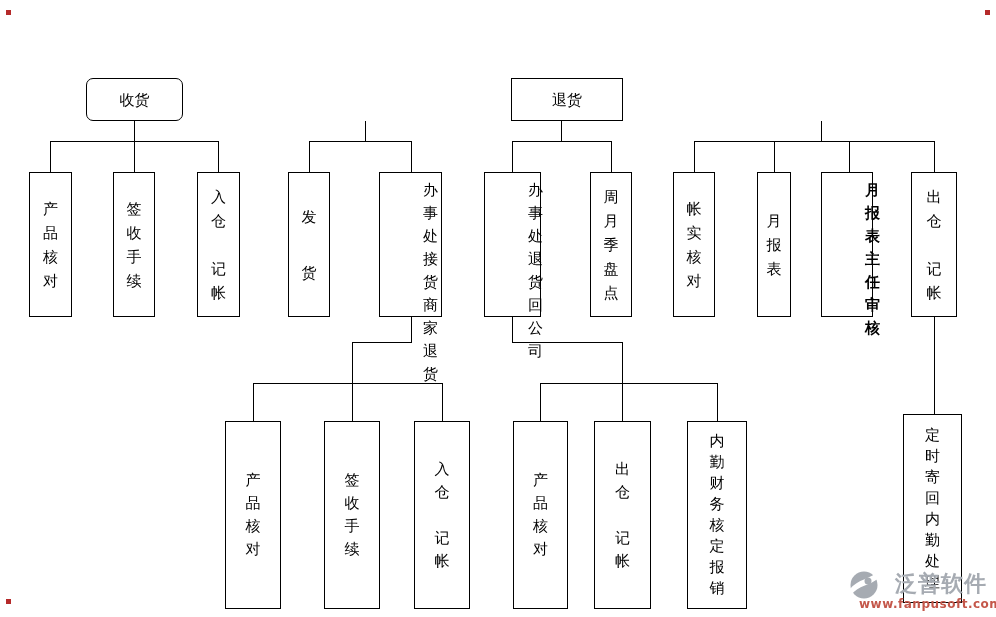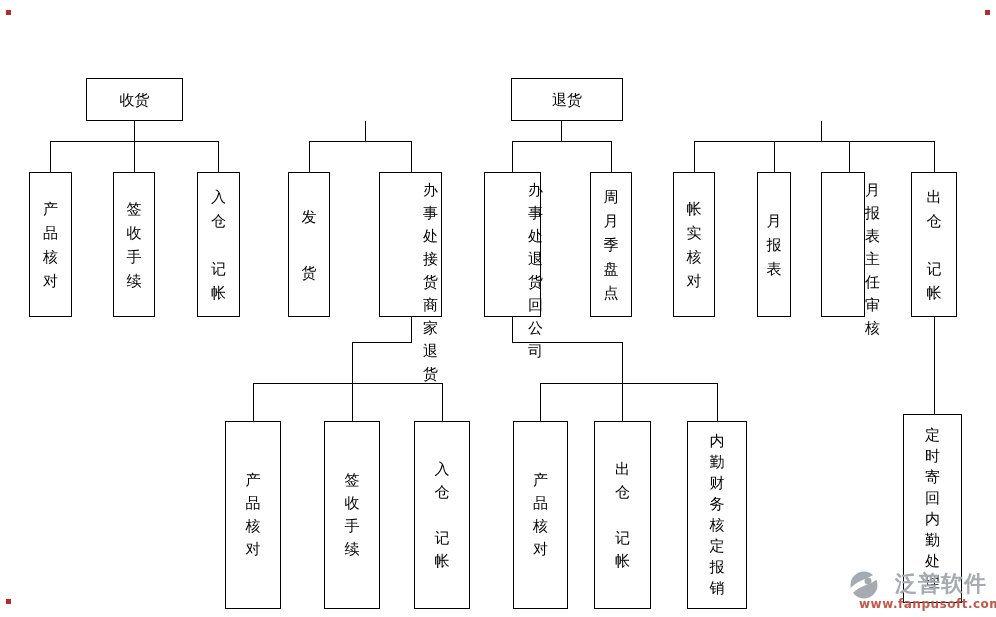--- a/index.html
+++ b/index.html
@@ -35,21 +35,21 @@
   .wm-brand{font-size:22px;font-weight:bold;color:#a6abb2;letter-spacing:1px;white-space:nowrap;}
   .wm-url{font-size:12px;font-weight:bold;color:#c4574a;letter-spacing:0.5px;margin-top:-2px;padding-left:10px;white-space:nowrap;}
   .corner{position:absolute;width:5px;height:5px;background:#b52a2a;}
 </style>
 </head>
 <body>
 
 <div id="canvas">
 
 
-  <div class="node top-node" style="left:86px;width:97px;">
+  <div class="node top-node" style="left:86px;width:97px;border-radius:7px;">
       <div class="ntext">收货</div>
     </div>
   <div class="node top-node" style="left:511px;width:112px;">
       <div class="ntext">退货</div>
     </div>
 
   <div class="node r2 lh24" style="left:29px;width:43px;">
       <div class="ntext">产
 品
 核
@@ -100,21 +100,21 @@
       <div class="ntext">帐
 实
 核
 对</div>
     </div>
   <div class="node r2 lh24" style="left:757px;width:34px;">
       <div class="ntext">月
 报
 表</div>
     </div>
-  <div class="node r2 cols ws4" style="left:821px;width:44px;">
+  <div class="node r2 cols ws4" style="left:821px;width:52px;font-weight:bold;">
       <div class="ntext">月 报
 表 主
 任 审
 核</div>
     </div>
   <div class="node r2 lh24" style="left:911px;width:46px;">
       <div class="ntext">出
 仓
 
 记

